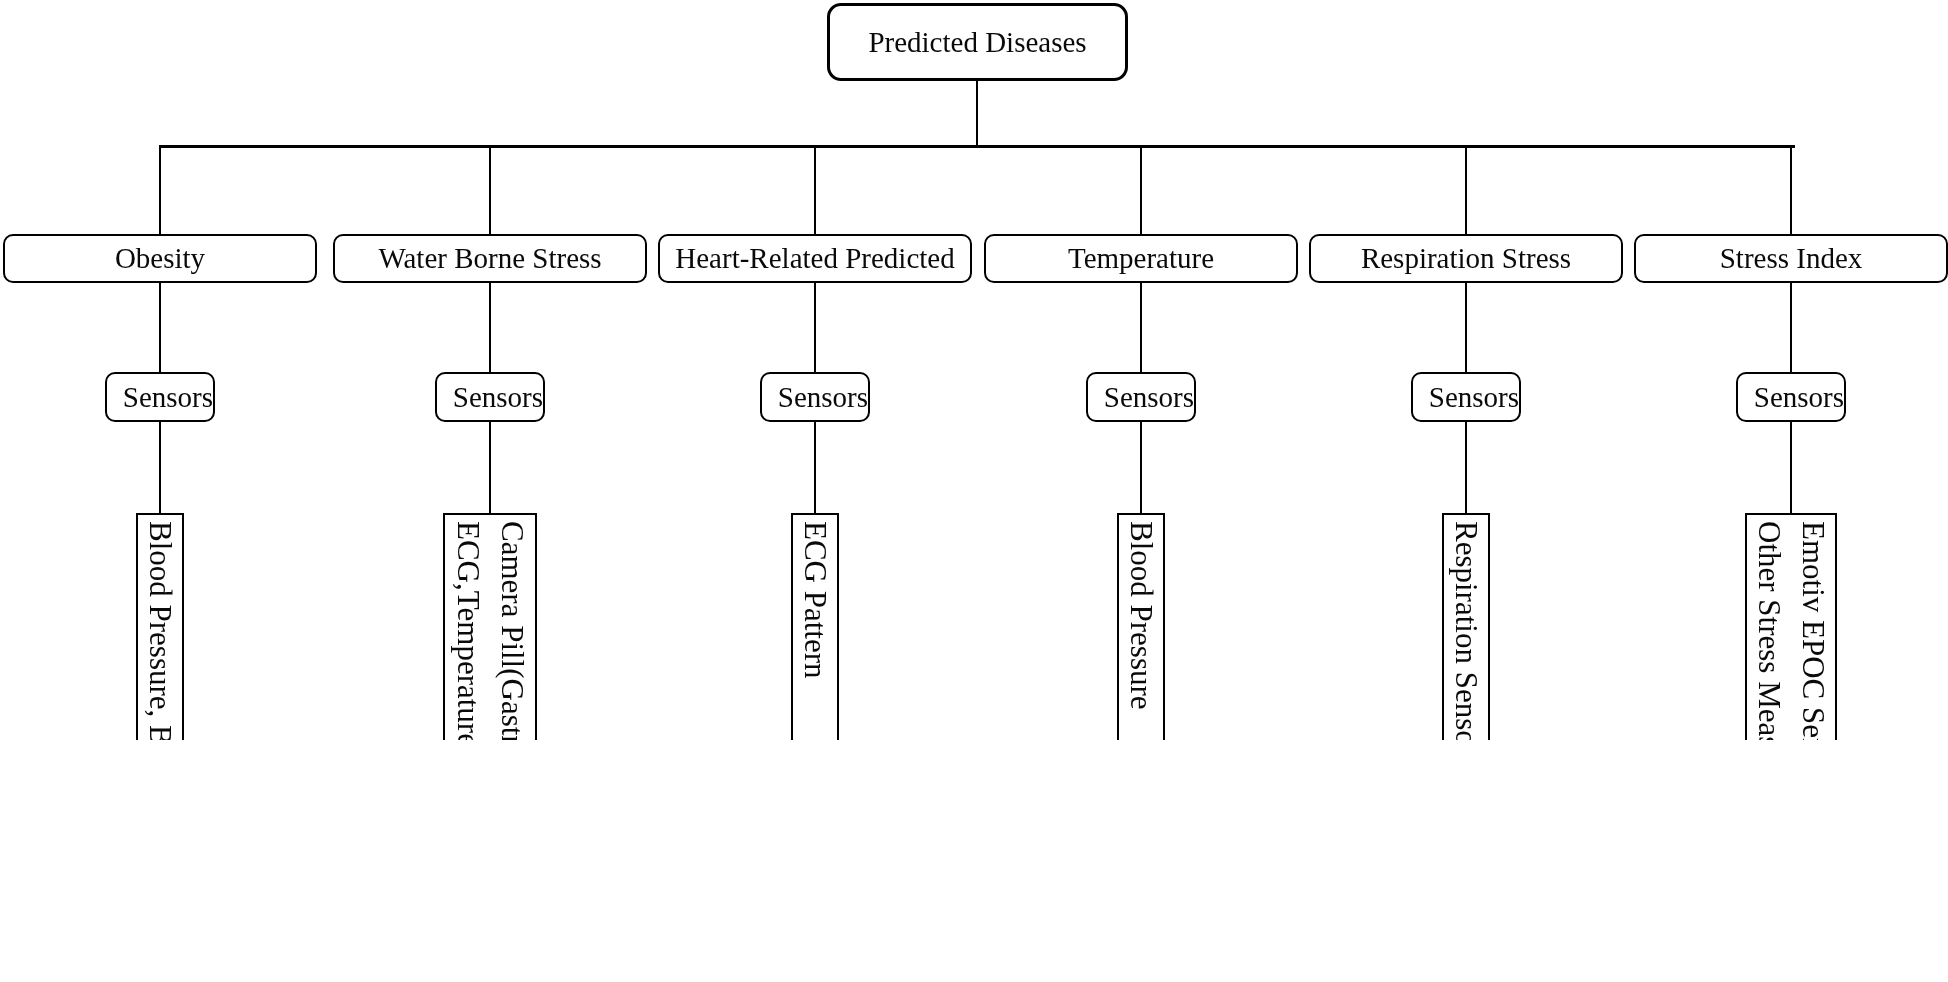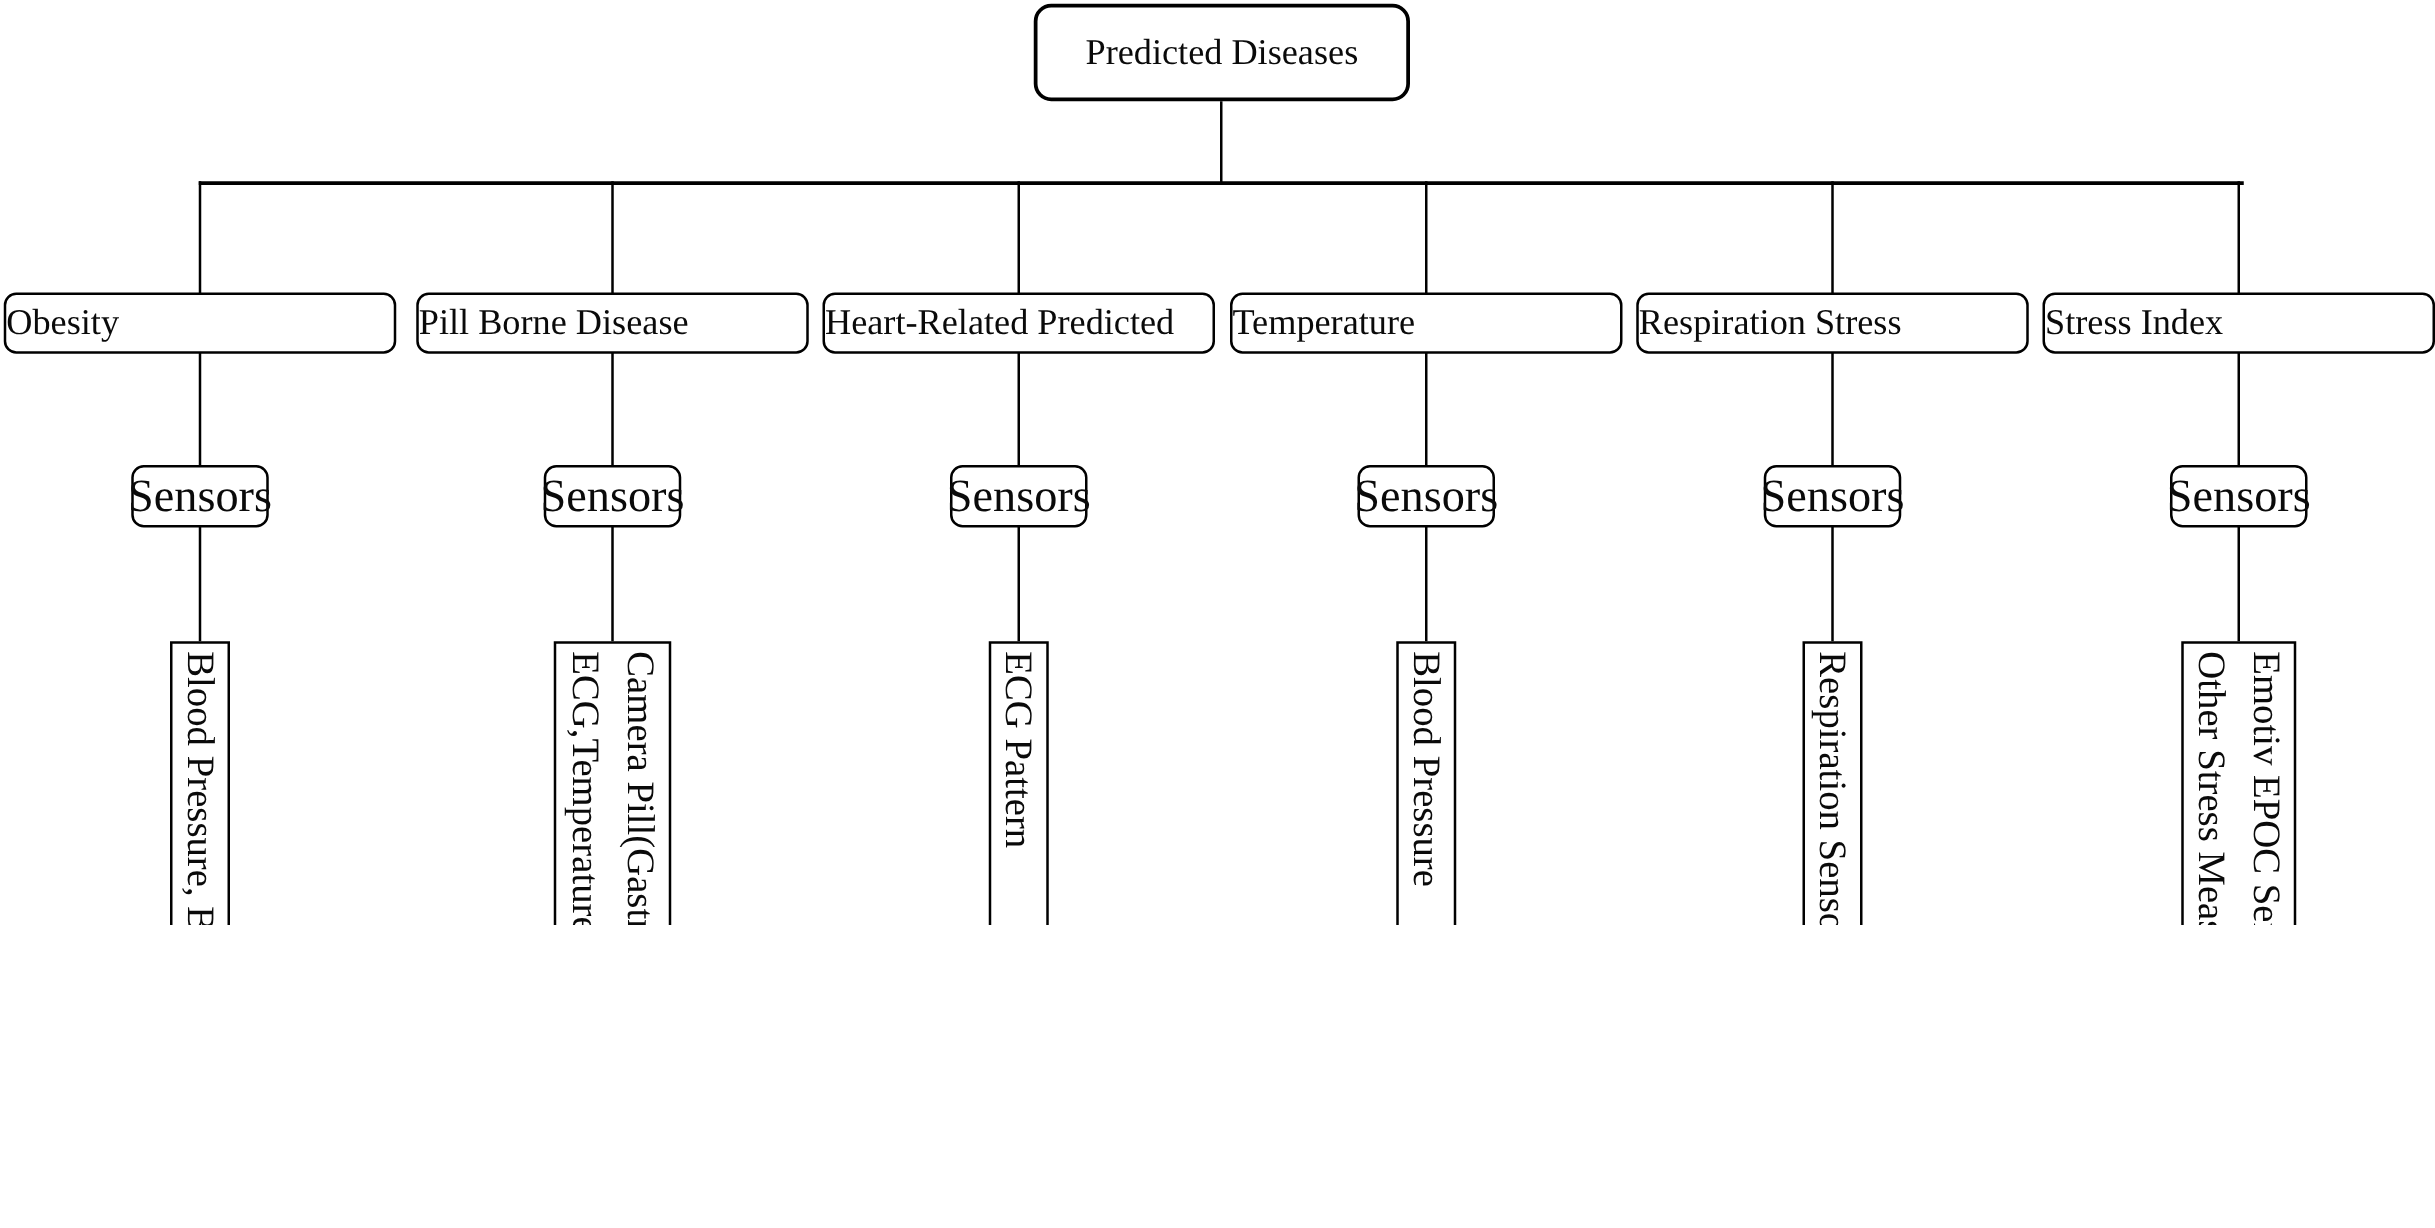--- a/index.html
+++ b/index.html
@@ -44,34 +44,34 @@
   .link1 { left: calc(var(--cx) - 1px); top: 282px; width: 2px; height: 91px; }
   .link2 { left: calc(var(--cx) - 1px); top: 421px; width: 2px; height: 93px; }
 
   .disease-box {
     position: absolute;
     left: calc(var(--cx) - 157px); top: 234px;
     width: 314px; height: 49px;
     border: 2.5px solid #000000;
     border-radius: 10px;
     background: #ffffff;
-    display: flex; align-items: center; justify-content: flex-start;
+    display: flex; align-items: center; justify-content: center;
     font-size: 29px;
     white-space: nowrap;
   }
 
   .sensors-box {
     position: absolute;
     left: calc(var(--cx) - 55px); top: 372px;
     width: 110px; height: 50px;
     border: 2.5px solid #000000;
     border-radius: 10px;
     background: #ffffff;
-    display: flex; align-items: center; justify-content: center;
-    font-size: 37px;
+    display: flex; align-items: center; justify-content: flex-end;
+    font-size: 29px;
   }
 
   .tall-box {
     position: absolute;
     left: calc(var(--cx) - var(--tw) / 2); top: 513px;
     width: var(--tw); height: 462px;
     border: 2px solid #000000;
     background: #ffffff;
     display: flex; justify-content: center; align-items: flex-start;
   }
@@ -109,21 +109,21 @@
     </div>
     <div class="line link2"></div>
     <div class="tall-box">
       <span class="tall-text">Blood Pressure, Body Weight</span>
     </div>
   </div>
 
   <div class="b1">
     <div class="line drop"></div>
     <div class="disease-box">
-      <span>Pill Borne Disease</span>
+      <span>Water Borne Stress</span>
     </div>
     <div class="line link1"></div>
     <div class="sensors-box">
       <span>Sensors</span>
     </div>
     <div class="line link2"></div>
     <div class="tall-box">
       <span class="tall-text">Camera Pill(Gastro Intestinal Tract),
 ECG,Temperature Sensor</span>
     </div>

